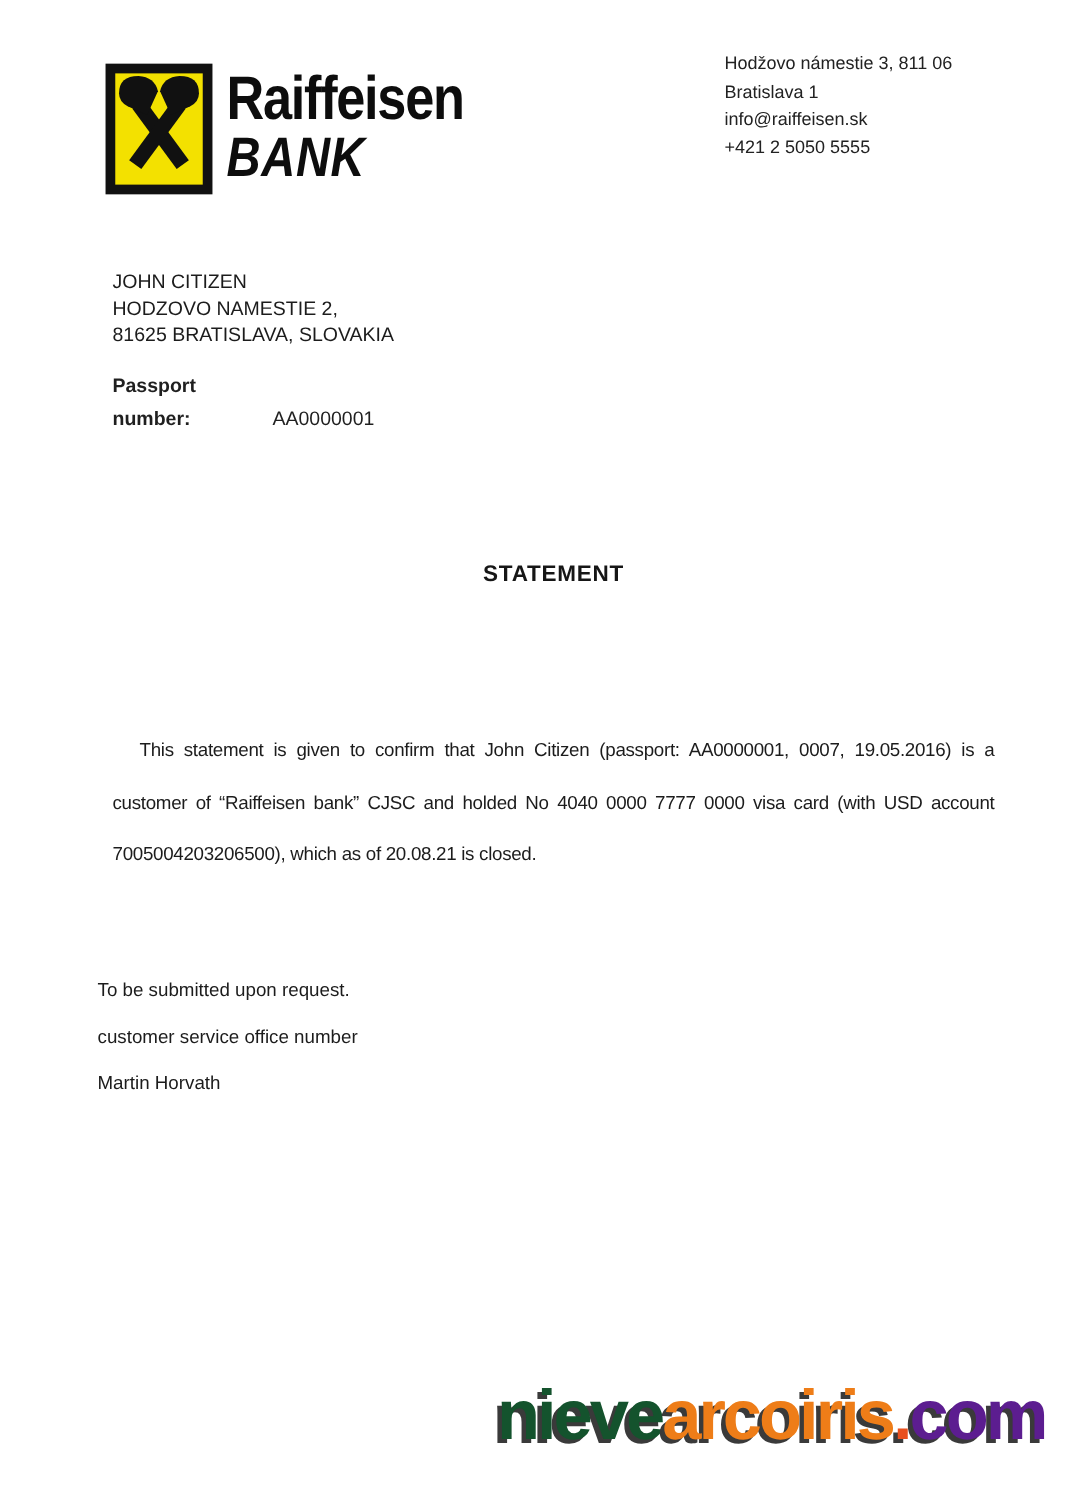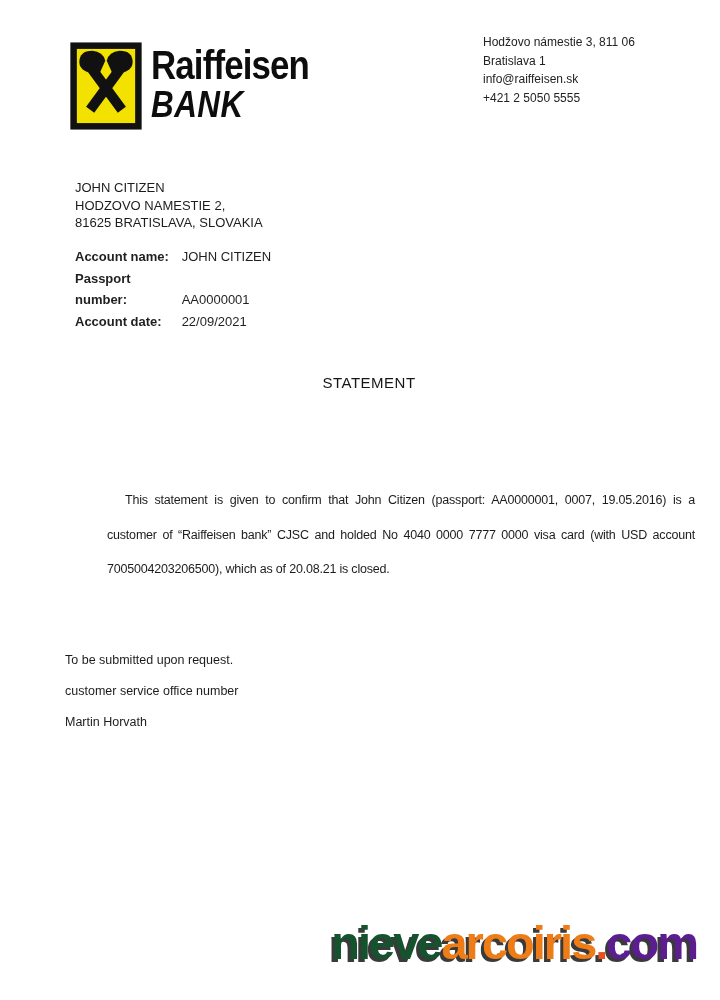--- a/index.html
+++ b/index.html
@@ -34,27 +34,27 @@
   .recipient { position: absolute; left: 75px; top: 179px; font-size: 13px; line-height: 17.5px; color: #1c1c1c; }
 
   
   .account-info { position: absolute; left: 75px; top: 246px; font-size: 13px; line-height: 21.5px; }
   .account-row .label { font-weight: bold; display: inline-block; width: 103px; }
   .account-row .value { display: inline-block; }
 
   
   .statement-title {
     position: absolute; left: 75px; top: 374px; width: 588px;
-    text-align: center; font-weight: normal; font-size: 15px; letter-spacing: .5px;
+    text-align: center; font-weight: bold; font-size: 15px; letter-spacing: .5px;
     color: #161616;
   }
   .statement-body {
     position: absolute; left: 75px; top: 483px; width: 588px;
     font-size: 12.5px; letter-spacing: -0.2px; line-height: 34.5px;
-    text-align: justify; text-indent: 18px; color: #1c1c1c; margin-left: 32px;
+    text-align: justify; text-indent: 18px; color: #1c1c1c;
   }
 
   
   .closing { position: absolute; left: 65px; top: 653px; font-size: 12.5px; color: #1c1c1c; }
   .closing div { line-height: 14px; margin-bottom: 17px; }
 
   
   .watermark {
     position: absolute; right: 23px; bottom: 30px;
     font-size: 47px; font-weight: bold; letter-spacing: -2px;
@@ -95,30 +95,22 @@
   </div>
 
   <div class="recipient">
     <div>JOHN CITIZEN</div>
     <div>HODZOVO NAMESTIE 2,</div>
     <div>81625 BRATISLAVA, SLOVAKIA</div>
   </div>
 
   <div class="account-info">
     <div class="account-row">
-      <span class="label">Account name:</span>
-      <span class="value">JOHN CITIZEN</span>
-    </div>
-    <div class="account-row">
       <span class="label">Passport number:</span>
       <span class="value">AA0000001</span>
-    </div>
-    <div class="account-row">
-      <span class="label">Account date:</span>
-      <span class="value">22/09/2021</span>
     </div>
   </div>
 
   <div class="statement-title">STATEMENT</div>
   <div class="statement-body">This statement is given to confirm that John Citizen (passport: AA0000001, 0007, 19.05.2016) is a customer of “Raiffeisen bank” CJSC and holded No 4040 0000 7777 0000 visa card (with USD account 7005004203206500), which as of 20.08.21 is closed.</div>
 
   <div class="closing">
     <div>To be submitted upon request.</div>
     <div>customer service office number</div>
     <div>Martin Horvath</div>

